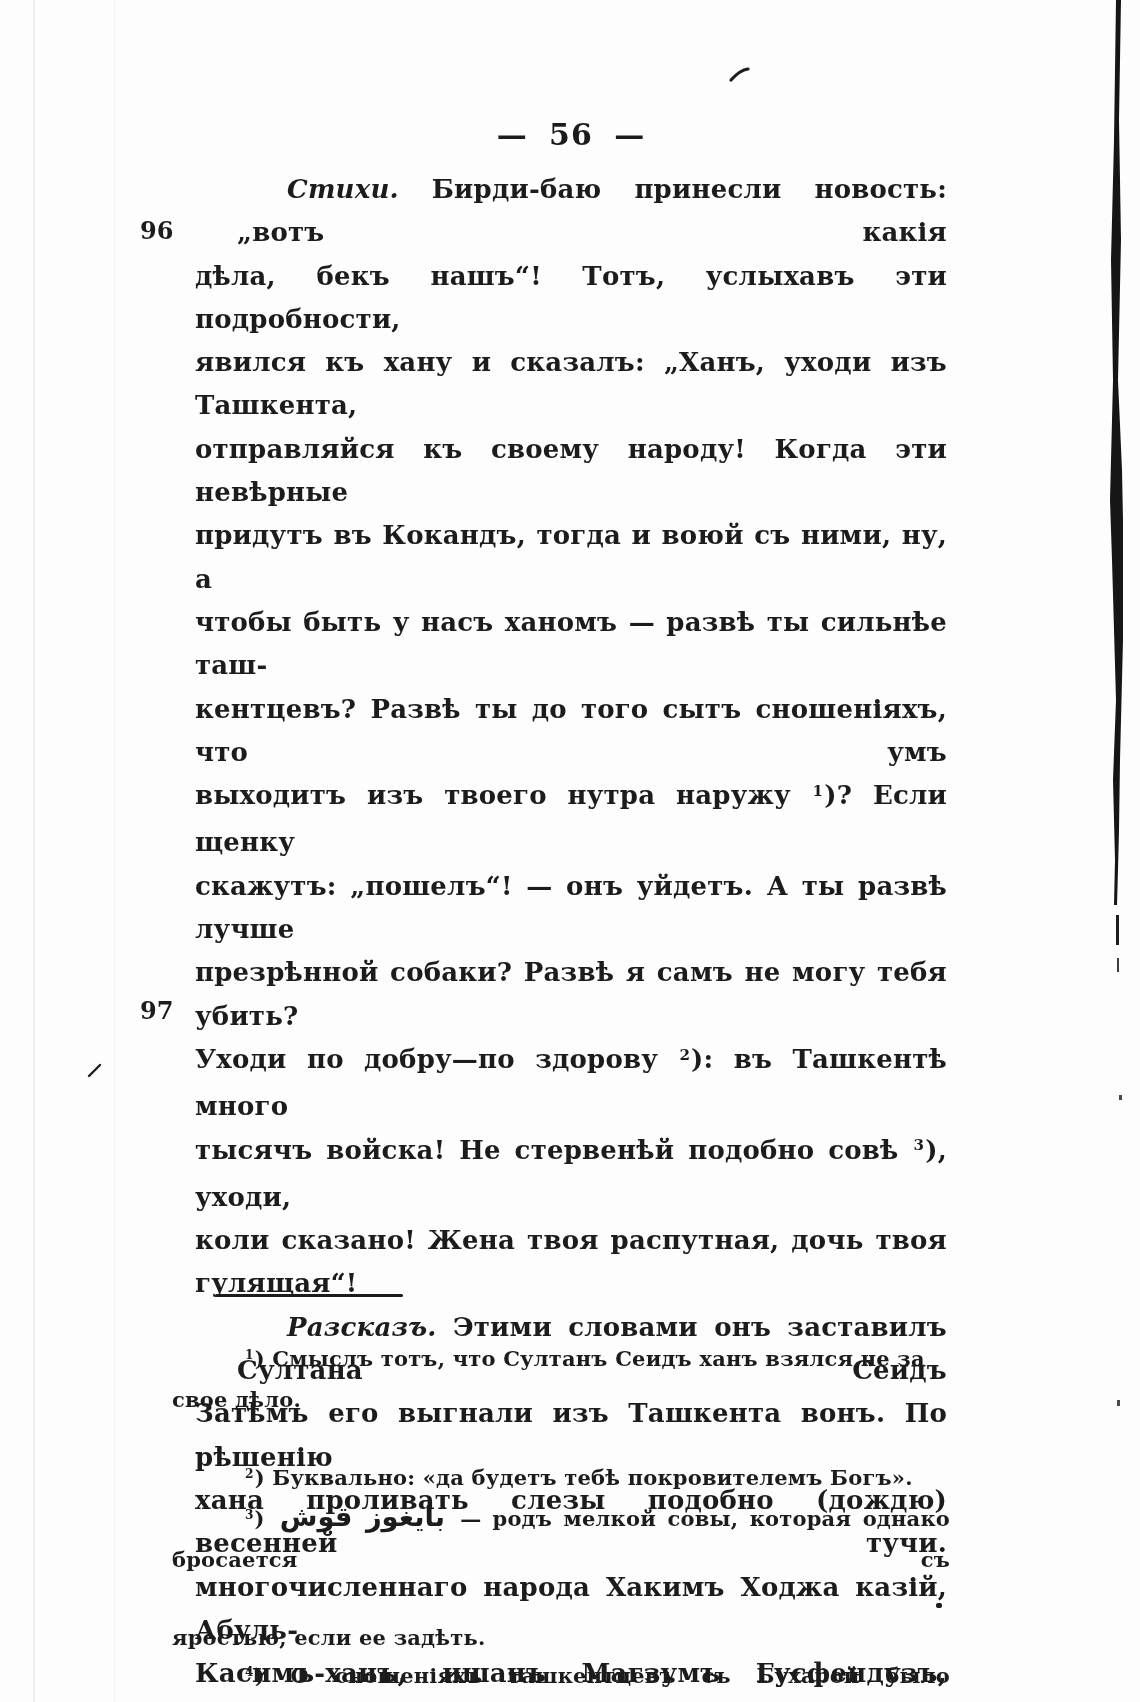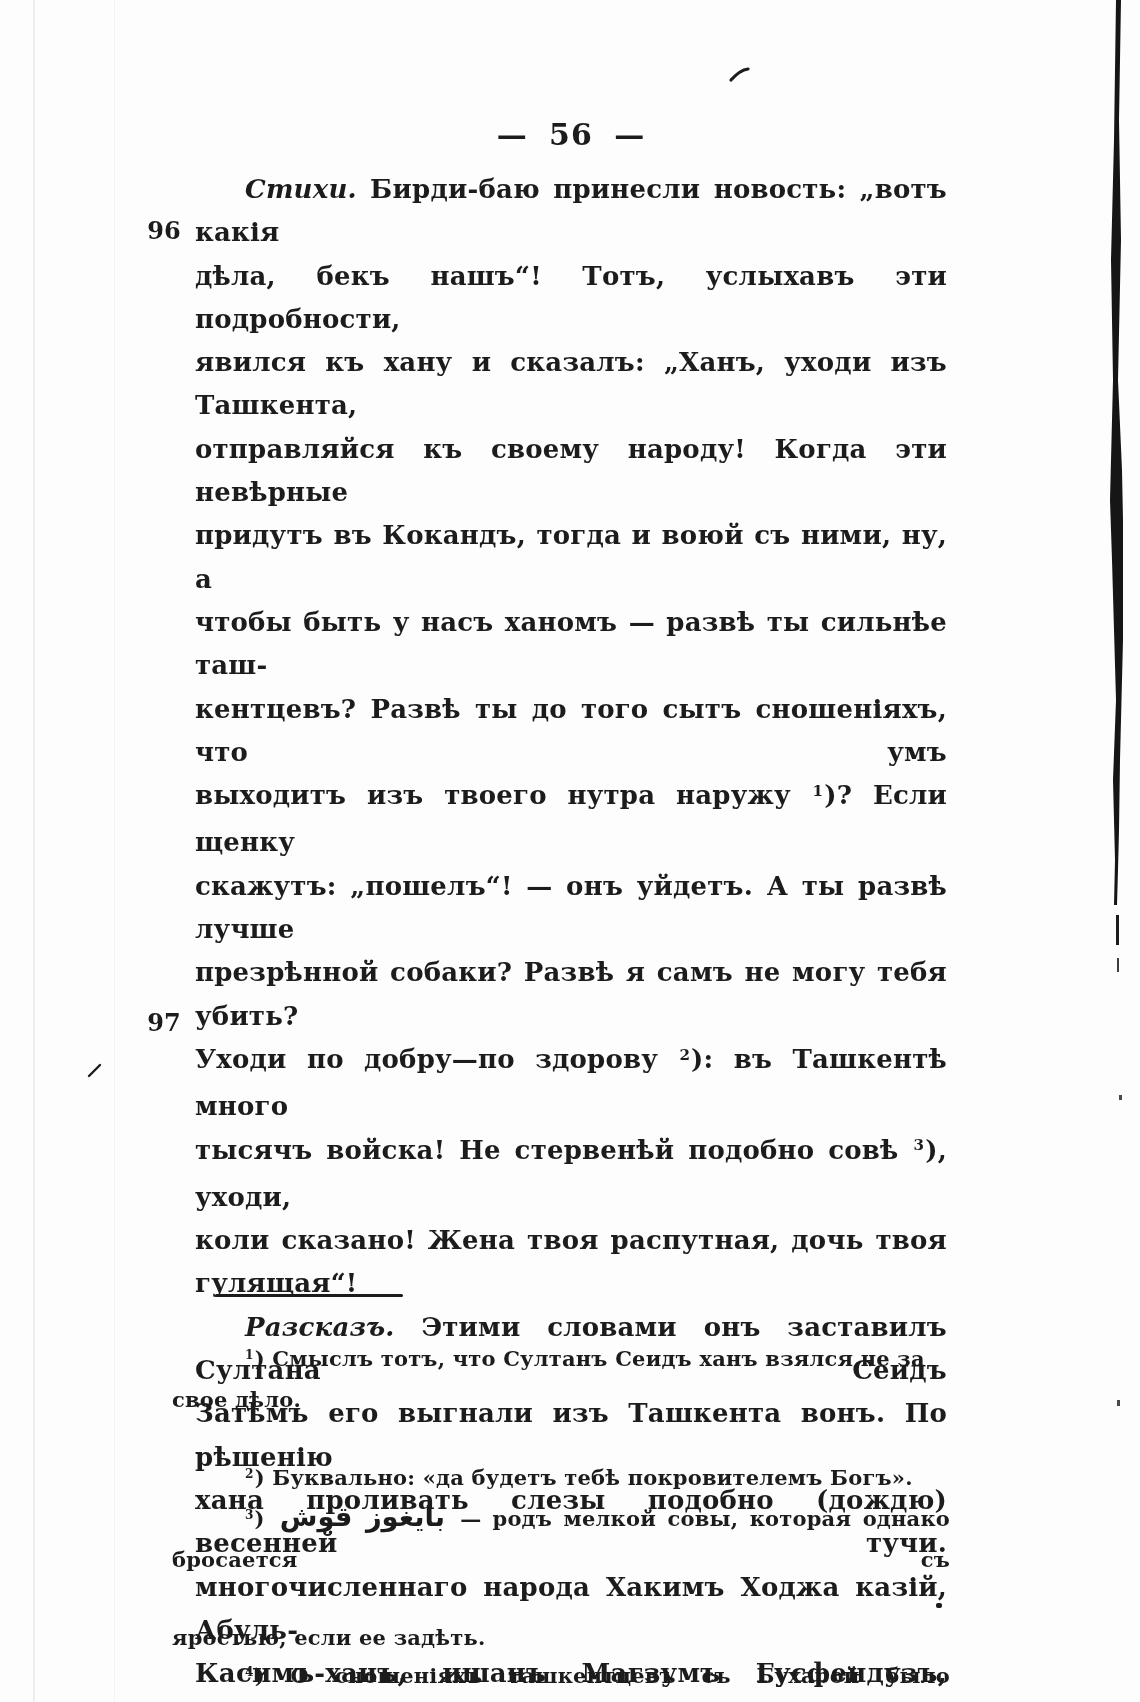--- a/index.html
+++ b/index.html
@@ -21,33 +21,33 @@
   .scanline.a{left:33px;background:#eeeeee;}
   .scanline.b{left:114px;background:#f3f3f3;width:1px;}
 
   .header{
     position:absolute;left:195px;top:95px;width:752px;
     text-align:center;font-size:30px;font-weight:700;
     letter-spacing:1px;word-spacing:10px;margin-top:22px;
   }
 
   .mnum{
-    position:absolute;left:140px;width:48px;text-align:center;
+    position:absolute;left:140px;width:48px;
     font-size:24px;font-weight:700;
   }
   .m96{top:216px;}
-  .m97{top:996px;margin-top:12px;}
+  .m97{top:996px;}
 
   .body{
     position:absolute;left:195px;top:168px;width:752px;
     font-size:26px;font-weight:700;line-height:43.3px;
     letter-spacing:0.2px;word-spacing:1px;
   }
   .body .line{text-align:justify;text-align-last:justify;white-space:normal;}
-  .body .line.ind{text-indent:50px;}
+  .body .line.ind{text-indent:50px;margin-left:42px;}
 
   .fnrule{
     position:absolute;left:215px;top:1294px;width:188px;height:3px;
     background:var(--ink);border-radius:2px;
   }
 
   .footnotes{
     position:absolute;left:172px;top:1300px;width:778px;
     font-size:21px;font-weight:700;line-height:38px;
     letter-spacing:0.2px;

